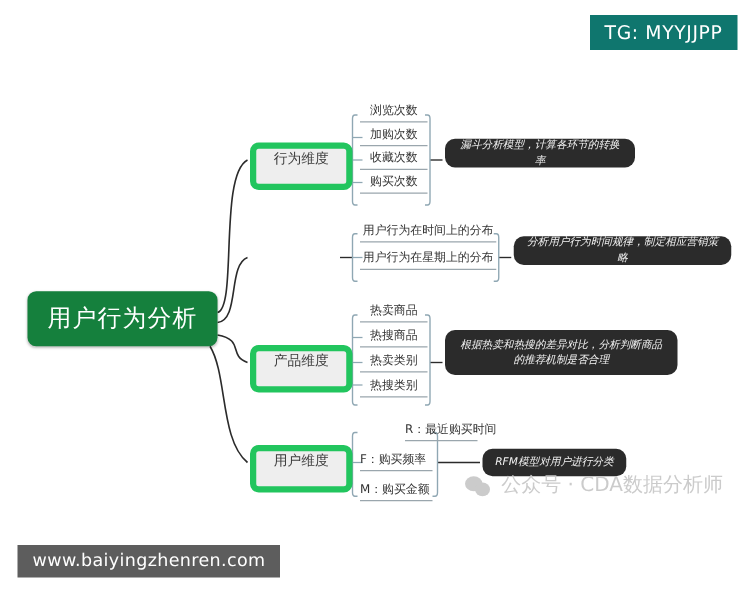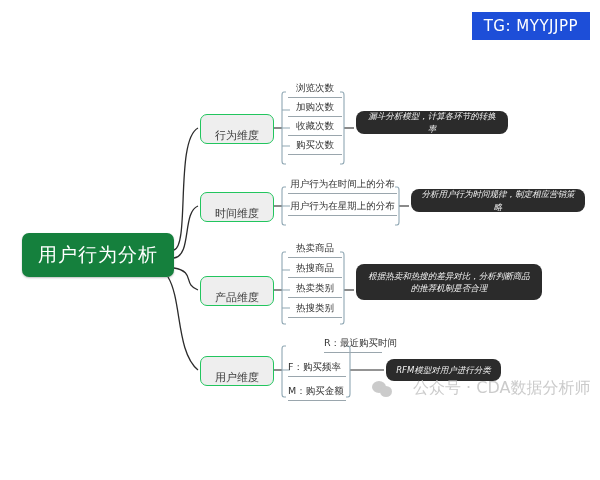--- a/index.html
+++ b/index.html
@@ -52,24 +52,24 @@
     letter-spacing: 1px;
     white-space: nowrap;
   }
 
   
   .branch-node {
     position: absolute;
     width: 72px;
     height: 28px;
     background: #eeeeee;
-    border: 1px solid #22c55e;
+    border: 5px solid #22c55e;
     border-radius: 7px;
     display: flex;
-    align-items: flex-end;
+    align-items: flex-start;
     justify-content: center;
   }
   .branch-node .label {
     font-size: 11px;
     color: #3b3b3b;
     white-space: nowrap;
   }
 
   
   .leaf {
@@ -97,21 +97,21 @@
     display: flex;
     align-items: center;
     justify-content: center;
   }
 
   
   .wm-tg {
     position: absolute;
     right: 10px;
     top: 12px;
-    background: #1d4ed8;
+    background: #0f766e;
     color: #ffffff;
     font-size: 15px;
     padding: 5px 12px;
     letter-spacing: 0.5px;
   }
   .wm-url {
     position: absolute;
     left: 14px;
     bottom: 18px;
     background: #5d5d5d;
@@ -119,21 +119,21 @@
     font-size: 14px;
     padding: 5px 12px;
     letter-spacing: 0.3px;
   }
   .wm-wechat {
     position: absolute;
     left: 372px;
     top: 378px;
     display: flex;
     align-items: center;
-    gap: 19px;
+    gap: 7px;
     color: #c9c9c9;
     font-size: 16px;
     opacity: 0.95;
   }
   .wm-wechat .wx-icon {
     width: 22px;
     height: 18px;
     position: relative;
   }
   .wm-wechat .wx-icon .b1,
@@ -210,23 +210,20 @@
 
   <div class="branch-node" style="left:200px; top:114px;">
     <span class="label">行为维度</span>
   </div>
   <div class="leaf" style="left:288px; top:82px; width:54px;">浏览次数</div>
   <div class="leaf" style="left:288px; top:101px; width:54px;">加购次数</div>
   <div class="leaf" style="left:288px; top:120px; width:54px;">收藏次数</div>
   <div class="leaf" style="left:288px; top:139px; width:54px;">购买次数</div>
   <div class="note" style="left:356px; top:111px; width:152px; height:23px;">漏斗分析模型，计算各环节的转换率</div>
 
-  <div class="branch-node" style="left:200px; top:192px;">
-    <span class="label">时间维度</span>
-  </div>
   <div class="leaf" style="left:288px; top:178px; width:109px;">用户行为在时间上的分布</div>
   <div class="leaf" style="left:288px; top:200px; width:109px;">用户行为在星期上的分布</div>
   <div class="note" style="left:411px; top:189px; width:174px; height:23px;">分析用户行为时间规律，制定相应营销策略</div>
 
   <div class="branch-node" style="left:200px; top:276px;">
     <span class="label">产品维度</span>
   </div>
   <div class="leaf" style="left:288px; top:242px; width:54px;">热卖商品</div>
   <div class="leaf" style="left:288px; top:262px; width:54px;">热搜商品</div>
   <div class="leaf" style="left:288px; top:282px; width:54px;">热卖类别</div>
@@ -235,20 +232,21 @@
 
   <div class="branch-node" style="left:200px; top:356px;">
     <span class="label">用户维度</span>
   </div>
   <div class="leaf" style="left:288px; top:337px; width:58px; text-align:left;margin-left:36px;">R：最近购买时间</div>
   <div class="leaf" style="left:288px; top:361px; width:58px; text-align:left;">F：购买频率</div>
   <div class="leaf" style="left:288px; top:385px; width:58px; text-align:left;">M：购买金额</div>
   <div class="note" style="left:386px; top:359px; width:115px; height:22px;">RFM模型对用户进行分类</div>
 
   <div class="wm-tg">TG: MYYJJPP</div>
+  <div class="wm-url">www.baiyingzhenren.com</div>
   <div class="wm-wechat">
     <span class="wx-icon">
       <span class="b1"></span>
         <span class="b2"></span>
     </span>
     <span>公众号 · CDA数据分析师</span>
   </div>
 
 </div>
 

